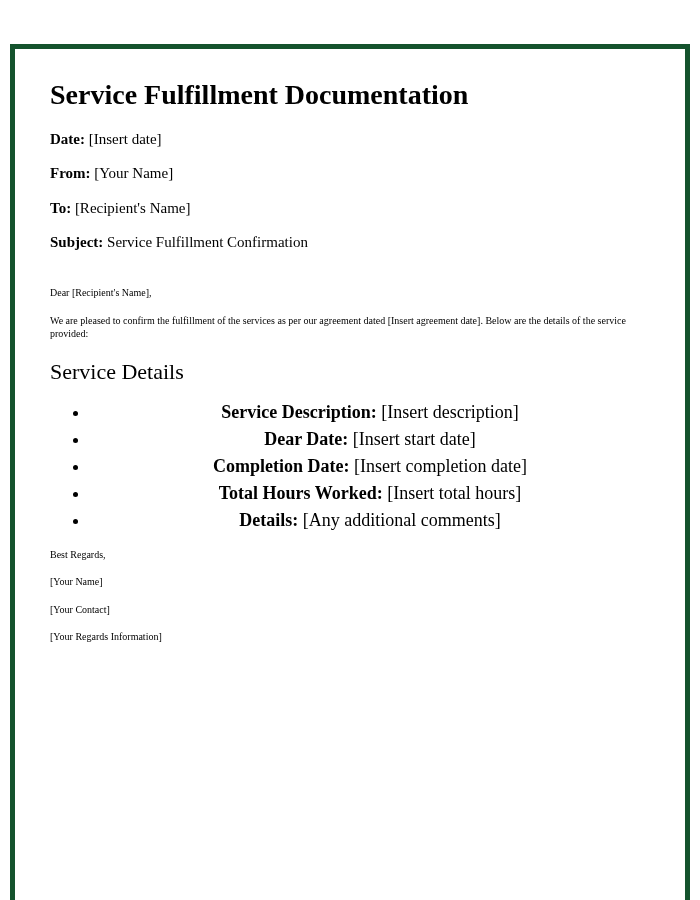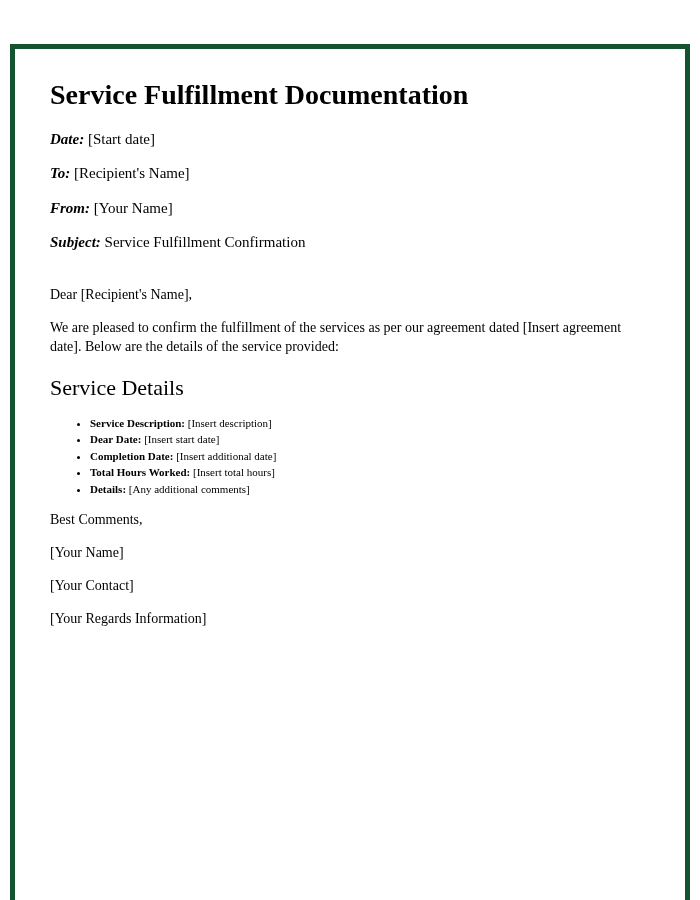--- a/index.html
+++ b/index.html
@@ -26,67 +26,67 @@
       font-weight: bold;
       margin-bottom: 18px;
     }
     h2 {
       font-size: 22px;
       font-weight: normal;
       margin-top: 18px;
       margin-bottom: 14px;
     }
     p {
-      font-size: 14px;
+      font-size: 10px;
       margin-bottom: 14px;
       line-height: 1.35;
     }
     .header-line {
       font-size: 15px;
       margin-bottom: 14px;
     }
     .header-line .label {
       font-weight: bold;
-      font-style: italic;
     }
     .gap {
       height: 20px;
     }
     ul {
       padding-left: 40px;
       margin-bottom: 14px;
     }
     li {
-      font-size: 11px;
+      font-size: 18px;
       line-height: 1.5;
+      text-align: center;
     }
     li .label {
       font-weight: bold;
     }
     .signoff p {
       margin-bottom: 14px;
     }
   </style>
 </head>
 <body>
 
 <div class="document">
 
   <h1>Service Fulfillment Documentation</h1>
 
   <p class="header-line">
-    <span class="label">Date:</span><span> [Start date]</span>
+    <span class="label">Date:</span><span> [Insert date]</span>
+  </p>
+
+  <p class="header-line">
+    <span class="label">From:</span><span> [Your Name]</span>
   </p>
 
   <p class="header-line">
     <span class="label">To:</span><span> [Recipient's Name]</span>
-  </p>
-
-  <p class="header-line">
-    <span class="label">From:</span><span> [Your Name]</span>
   </p>
 
   <p class="header-line">
     <span class="label">Subject:</span><span> Service Fulfillment Confirmation</span>
   </p>
 
   <div class="gap"></div>
 
   <p>Dear [Recipient's Name],</p>
 
@@ -95,31 +95,31 @@
   <h2>Service Details</h2>
 
   <ul>
     <li>
       <span class="label">Service Description:</span><span> [Insert description]</span>
     </li>
     <li>
       <span class="label">Dear Date:</span><span> [Insert start date]</span>
     </li>
     <li>
-      <span class="label">Completion Date:</span><span> [Insert additional date]</span>
+      <span class="label">Completion Date:</span><span> [Insert completion date]</span>
     </li>
     <li>
       <span class="label">Total Hours Worked:</span><span> [Insert total hours]</span>
     </li>
     <li>
       <span class="label">Details:</span><span> [Any additional comments]</span>
     </li>
   </ul>
 
 
   <div class="signoff">
-    <p>Best Comments,</p>
+    <p>Best Regards,</p>
     <p>[Your Name]</p>
     <p>[Your Contact]</p>
     <p>[Your Regards Information]</p>
   </div>
 
 </div>
 
 </body></html>

